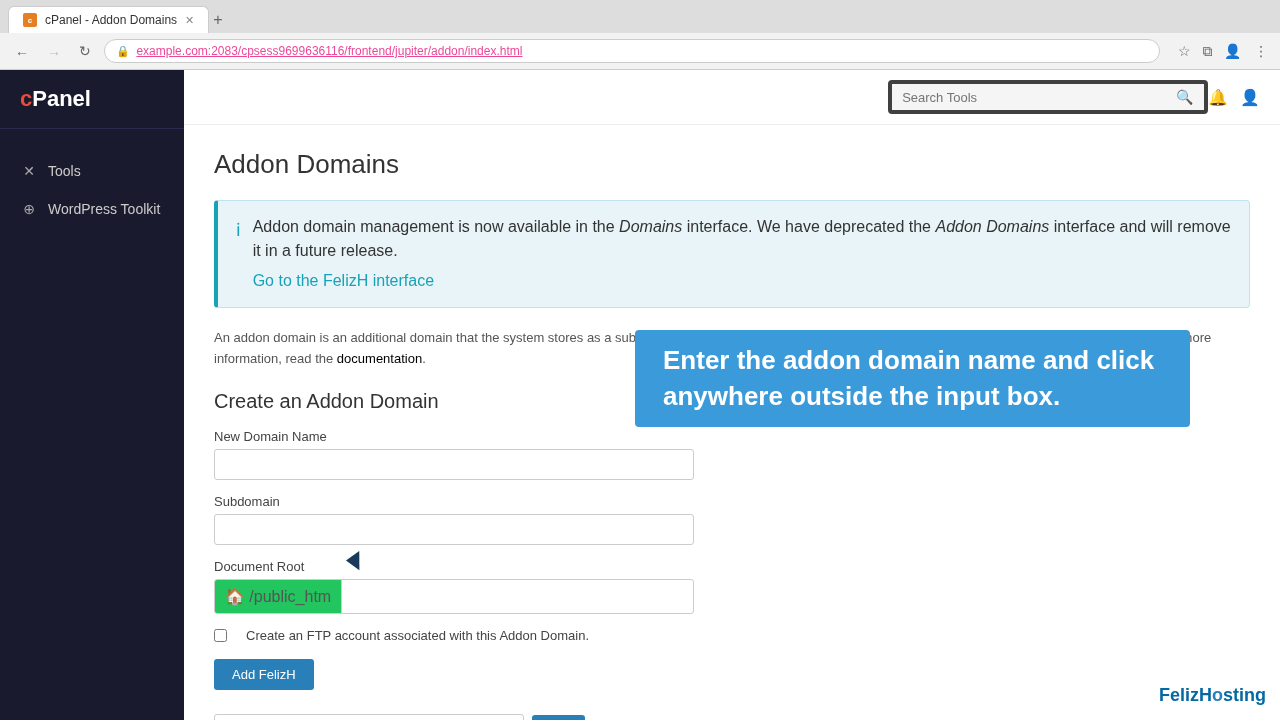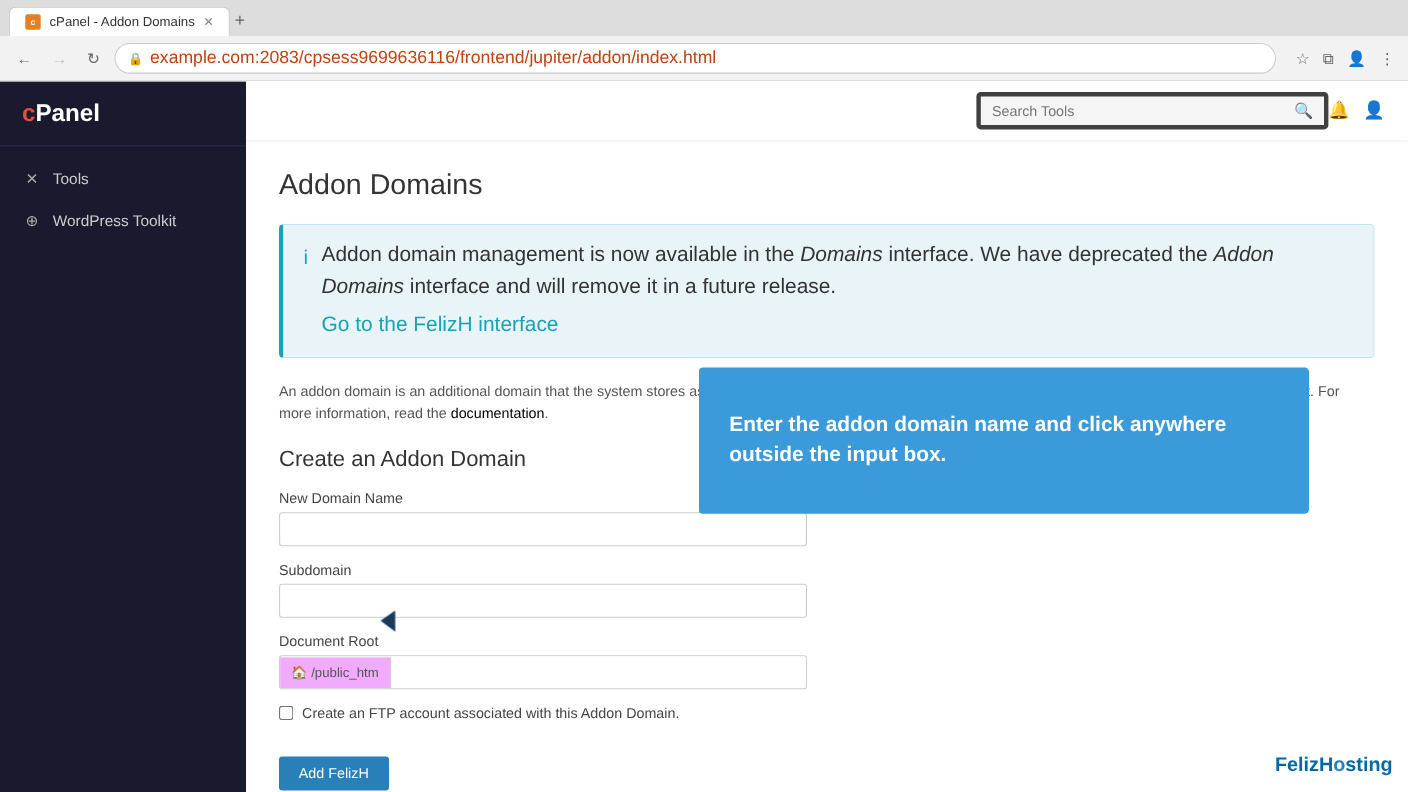--- a/index.html
+++ b/index.html
@@ -9,29 +9,29 @@
     .browser-chrome { background: #f2f2f2; border-bottom: 1px solid #ccc; }
     .tab-bar { display: flex; align-items: center; padding: 6px 8px 0; background: #ddd; }
     .tab { background: white; border-radius: 6px 6px 0 0; padding: 6px 14px; font-size: 12px; display: flex; align-items: center; gap: 8px; border: 1px solid #ccc; border-bottom: none; min-width: 180px; }
     .tab-favicon { width: 14px; height: 14px; background: #e67e22; border-radius: 2px; display: flex; align-items: center; justify-content: center; font-size: 8px; color: white; font-weight: bold; }
     .tab-close { margin-left: auto; color: #888; cursor: pointer; font-size: 11px; }
     .new-tab-btn { background: none; border: none; font-size: 16px; color: #666; cursor: pointer; margin-left: 4px; }
     .address-bar { display: flex; align-items: center; padding: 6px 10px; gap: 8px; background: #f2f2f2; }
     .nav-btn { background: none; border: none; color: #666; cursor: pointer; font-size: 14px; padding: 2px 5px; }
     .nav-btn:disabled { color: #bbb; cursor: default; }
     .url-bar { flex: 1; display: flex; align-items: center; background: white; border: 1px solid #ccc; border-radius: 20px; padding: 4px 12px; font-size: 12px; gap: 6px; }
-    .url-text { flex: 1; color: #c2410c; font-size: 16px; }
+    .url-text { flex: 1; color: #ec4899; font-size: 12px; text-decoration: underline; }
     .browser-icons { display: flex; align-items: center; gap: 8px; margin-left: 8px; }
     .browser-icon-btn { background: none; border: none; color: #666; cursor: pointer; font-size: 14px; padding: 2px; }
 
     
     .app-container { display: flex; flex: 1; overflow: hidden; }
 
     
-    .sidebar { width: 224px; background: #1a1a2e; color: white; display: flex; flex-direction: column; flex-shrink: 0; }
+    .sidebar { width: 184px; background: #1a1a2e; color: white; display: flex; flex-direction: column; flex-shrink: 0; gap: 13px; }
     .sidebar-logo { padding: 16px 20px; border-bottom: 1px solid #2a2a4e; }
     .sidebar-logo-text { color: white; font-size: 22px; font-weight: bold; }
     .sidebar-logo-text span { color: #e74c3c; }
     .sidebar-nav { padding: 10px 0; }
     .sidebar-item { display: flex; align-items: center; gap: 10px; padding: 10px 20px; color: #ccc; cursor: pointer; font-size: 14px; }
     .sidebar-icon { width: 18px; height: 18px; display: flex; align-items: center; justify-content: center; }
     .sidebar-item-tools .sidebar-icon { color: #aaa; }
     .sidebar-item-wp .sidebar-icon { color: #aaa; }
 
     
@@ -45,42 +45,42 @@
     .header-actions { display: flex; align-items: center; gap: 12px; }
     .header-icon-btn { background: none; border: none; color: #555; cursor: pointer; font-size: 16px; }
 
     
     .page-body { padding: 24px 30px; }
     .page-title { font-size: 26px; font-weight: normal; color: #333; margin-bottom: 20px; }
 
     
     .info-banner { background: #e8f4f8; border: 1px solid #bee5eb; border-left: 4px solid #17a2b8; border-radius: 4px; padding: 14px 18px; margin-bottom: 20px; display: flex; align-items: flex-start; gap: 12px; }
     .info-icon { color: #17a2b8; font-size: 18px; flex-shrink: 0; margin-top: 2px; }
-    .info-text { font-size: 19px; line-height: 1.5; color: #333; }
+    .info-text { font-size: 16px; line-height: 1.5; color: #333; }
     .info-text a { color: #17a2b8; text-decoration: none; display: block; margin-top: 6px; }
 
     
     .description { font-size: 13px; color: #555; margin-bottom: 20px; line-height: 1.6; }
     .description a { color: #000000; text-decoration: none; }
 
     
     .section-title { font-size: 20px; font-weight: normal; color: #333; margin-bottom: 16px; }
 
     
     .form-group { margin-bottom: 14px; }
     .form-label { display: block; font-size: 13px; color: #444; margin-bottom: 5px; font-weight: 500; }
     .form-input { width: 480px; padding: 7px 10px; border: 1px solid #ccc; border-radius: 3px; font-size: 13px; outline: none; }
     .document-root-wrapper { display: flex; align-items: center; width: 480px; border: 1px solid #ccc; border-radius: 3px; overflow: hidden; }
-    .document-root-prefix { background: #f0abfc; border-right: 1px solid #ccc; padding: 7px 10px; font-size: 12px; color: #555; display: flex; align-items: center; gap: 4px; white-space: nowrap; }
+    .document-root-prefix { background: #22c55e; border-right: 1px solid #ccc; padding: 7px 10px; font-size: 16px; color: #555; display: flex; align-items: center; gap: 4px; white-space: nowrap; }
     .document-root-input { flex: 1; border: none; outline: none; padding: 7px 8px; font-size: 13px; }
-    .checkbox-row { display: flex; align-items: center; gap: 8px; margin-bottom: 32px; font-size: 13px; color: #444; }
+    .checkbox-row { display: flex; align-items: center; gap: 19px; margin-bottom: 16px; font-size: 13px; color: #444; }
     .add-domain-btn { background: #2980b9; color: white; border: none; border-radius: 3px; padding: 8px 18px; font-size: 13px; cursor: pointer; }
 
     
-    .tooltip-overlay { position: absolute; top: 260px; left: 635px; background: #3b9ad9; color: white; padding: 40px 28px; border-radius: 4px; font-size: 19px; font-weight: bold; line-height: 1.4; max-width: 555px; z-index: 100; }
+    .tooltip-overlay { position: absolute; top: 260px; left: 635px; background: #3b9ad9; color: white; padding: 12px 28px; border-radius: 4px; font-size: 26px; font-weight: bold; line-height: 1.4; max-width: 555px; z-index: 100; }
 
     
     .modify-section { margin-top: 24px; }
     .search-row { display: flex; align-items: center; gap: 8px; margin-bottom: 14px; }
     .search-input-mod { padding: 7px 12px; border: 1px solid #ccc; border-radius: 3px; font-size: 13px; width: 310px; outline: none; }
     .go-btn { background: #2980b9; color: white; border: none; border-radius: 3px; padding: 7px 18px; font-size: 13px; cursor: pointer; }
 
     
     .brand-watermark { position: fixed; bottom: 14px; right: 14px; font-size: 18px; font-weight: bold; color: #333; }
     .brand-watermark span { color: #0369a1; }

